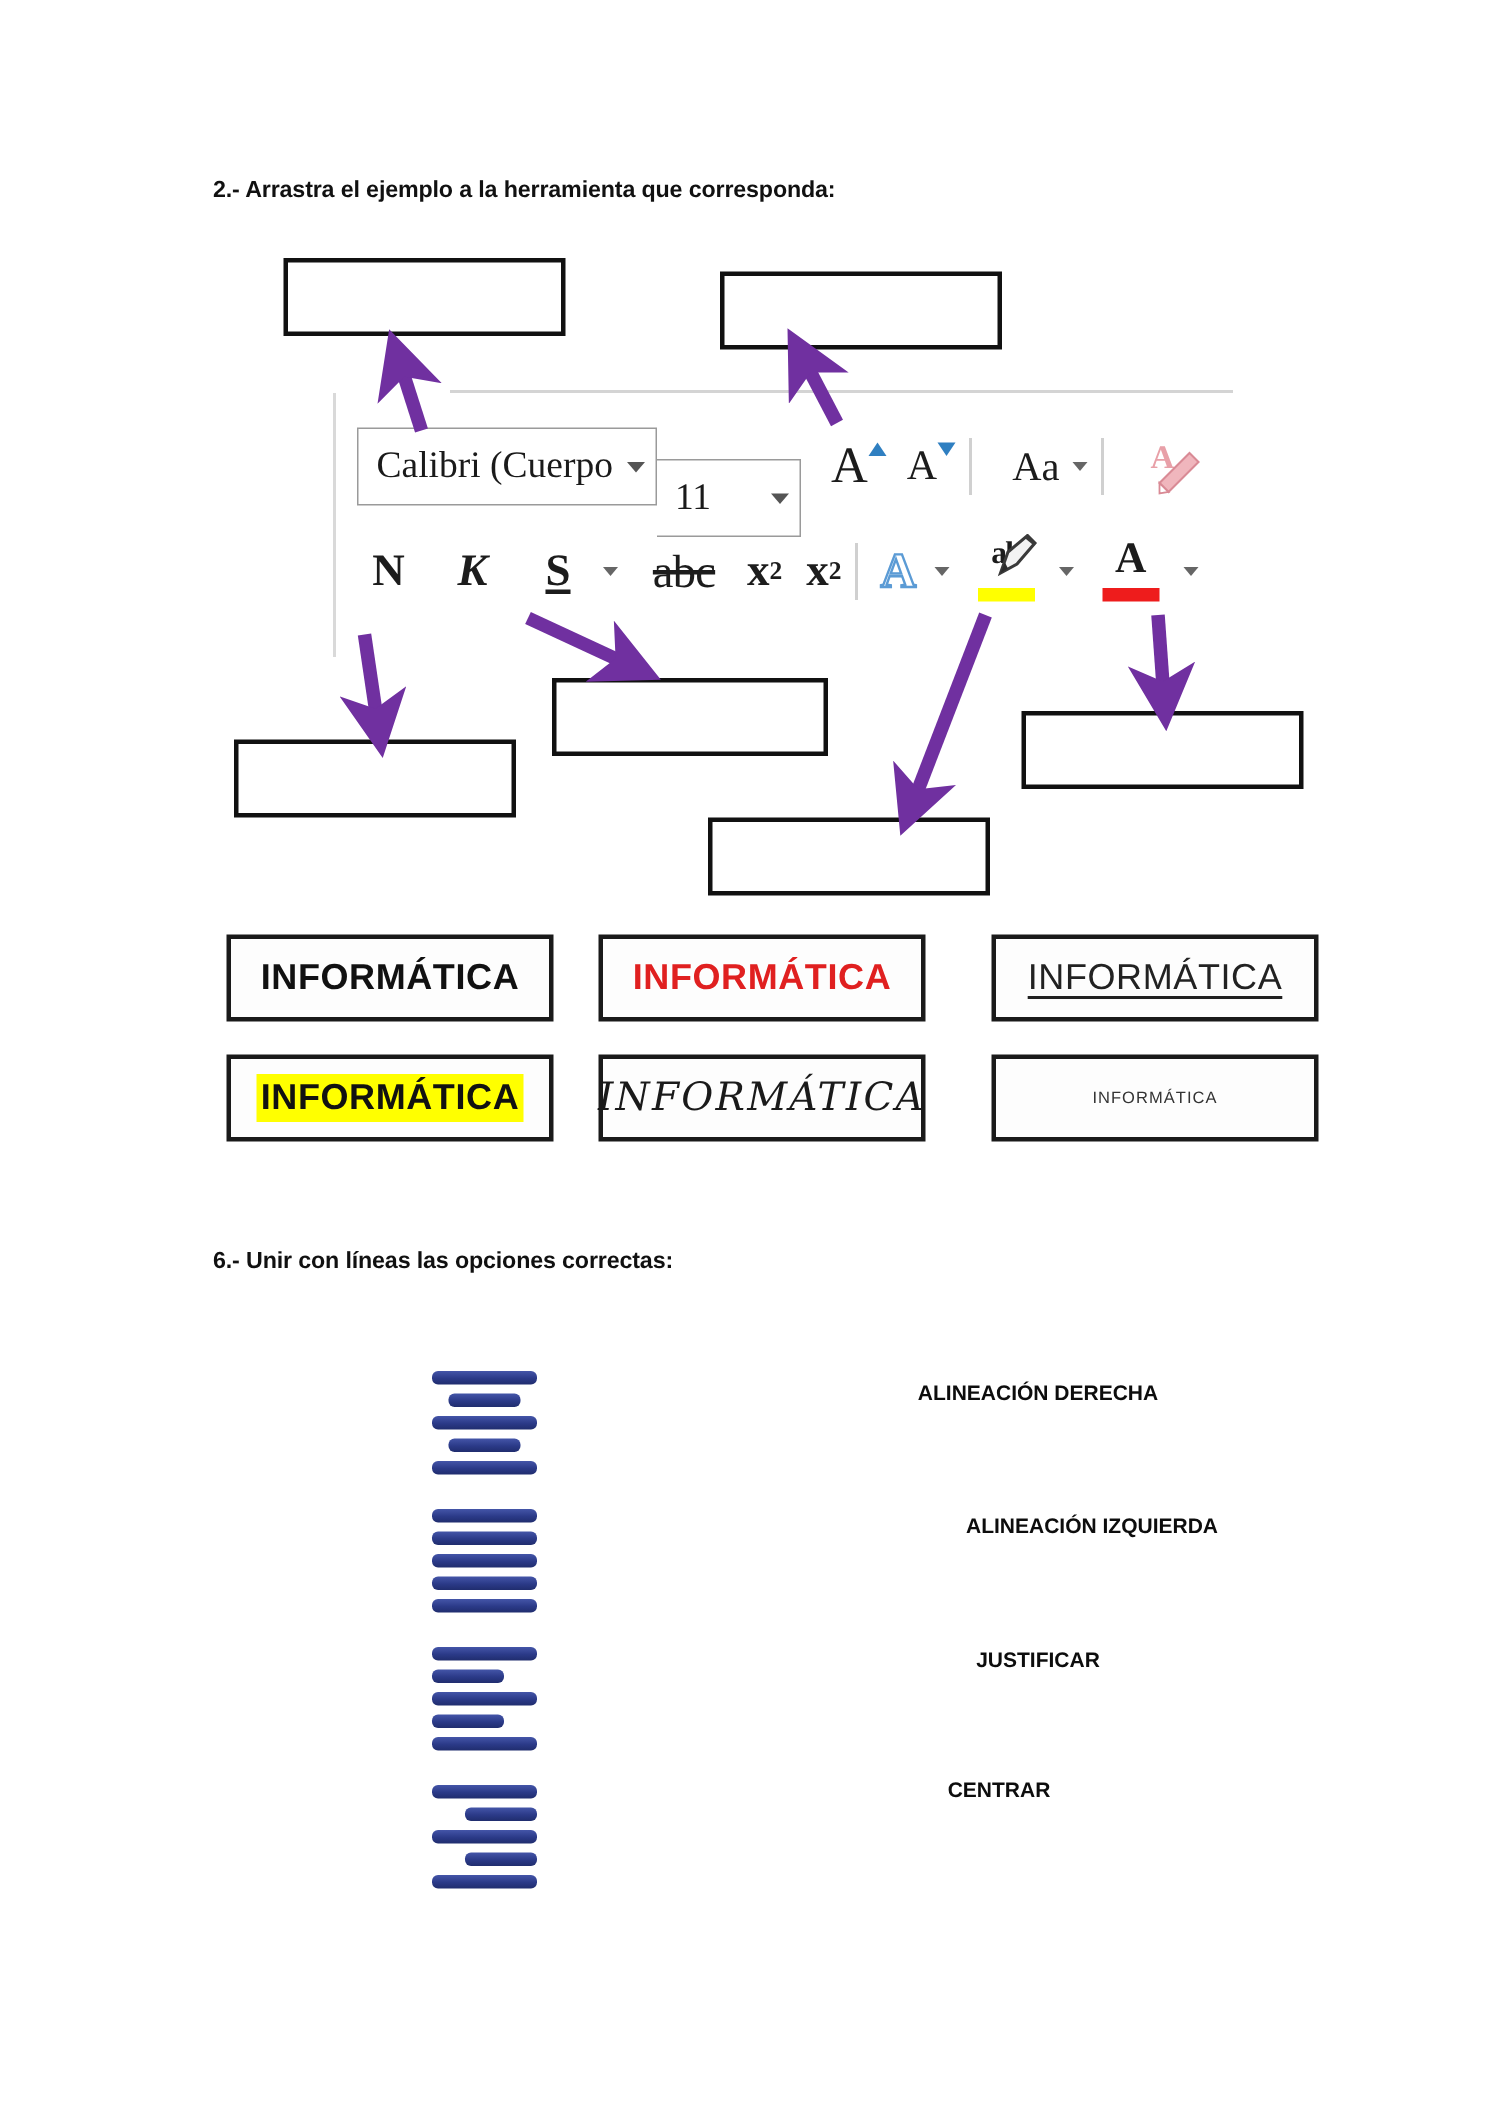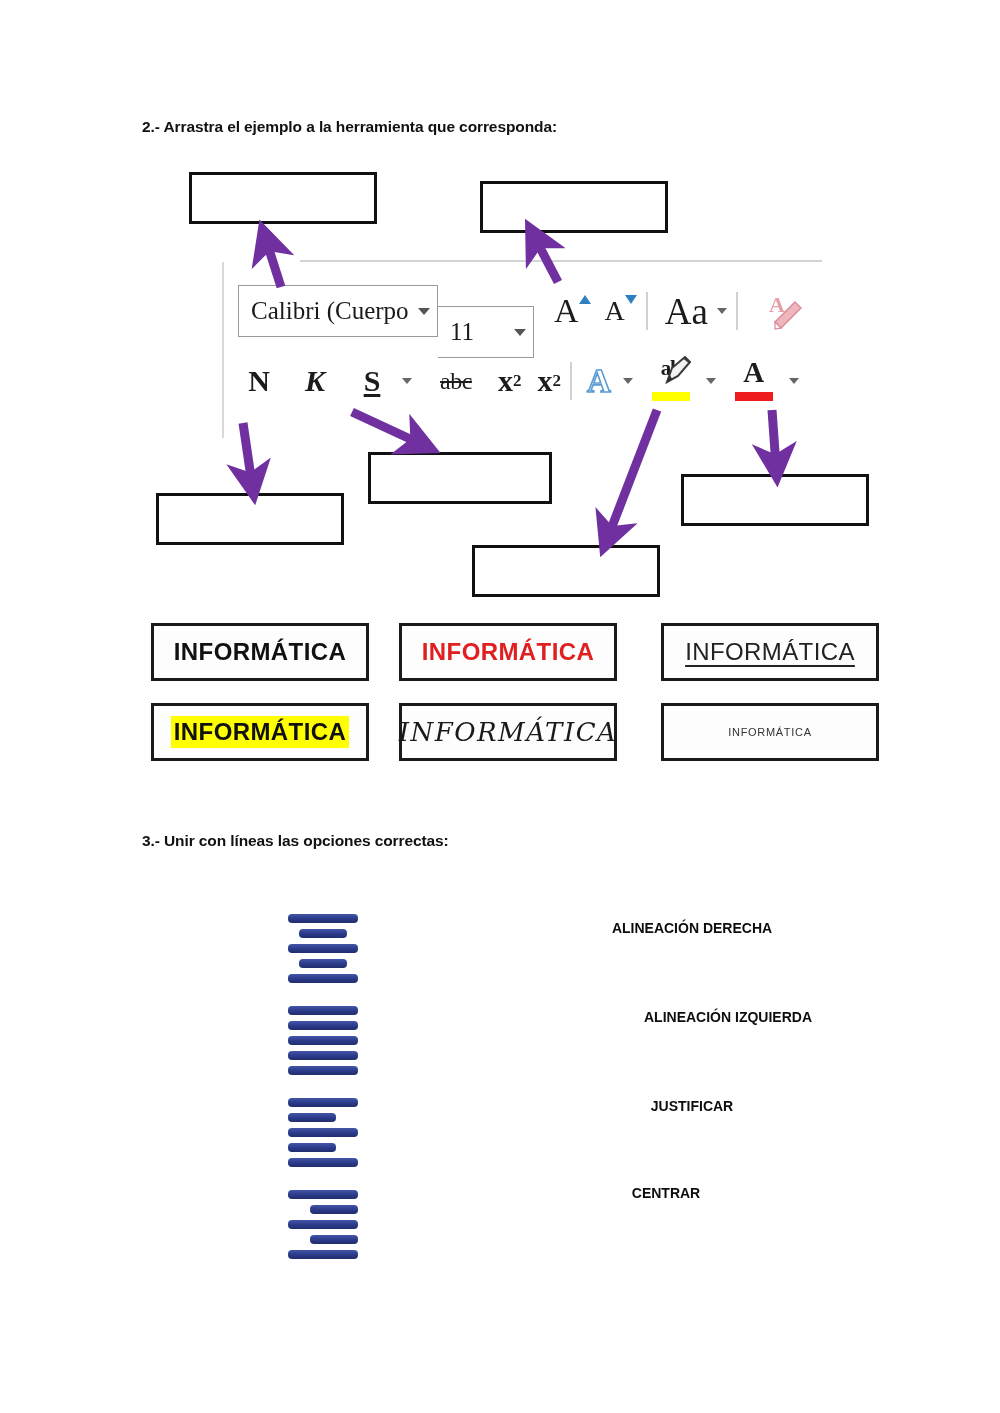--- a/index.html
+++ b/index.html
@@ -131,23 +131,23 @@
     right: 0; top: 10px;
     width: 0; height: 0;
     border-left: 6px solid transparent;
     border-right: 6px solid transparent;
   }
   .gs-tri.up { border-bottom: 9px solid #2f7fc1; }
   .gs-tri.down { border-top: 9px solid #2f7fc1; }
 
   #change-case {
     font-family: "Liberation Serif", serif;
-    font-size: 37px;
+    font-size: 27px;
     color: #1c1c1c;
-    margin-left: 8px;
+    margin-left: 18px;
     gap: 9px;
   }
 
   #clear-format { margin-left: 14px; }
 
   
   .fmt-btn {
     font-family: "Liberation Serif", serif;
     color: #1c1c1c;
     display: flex;
@@ -156,21 +156,21 @@
     height: 44px;
   }
   #bold-btn { font-size: 30px; font-weight: bold; width: 42px; }
   #italic-btn { font-size: 30px; font-weight: bold; font-style: italic; width: 42px; margin-left: 14px; }
   #underline-btn {
     font-size: 30px; font-weight: bold; width: 36px; margin-left: 18px;
     text-decoration: underline; text-underline-offset: 3px;
   }
   #underline-caret { margin-left: 12px; }
   #strike-btn {
-    font-size: 24px; width: 56px; margin-left: 16px;
+    font-size: 31px; width: 56px; margin-left: 16px;
     text-decoration: line-through; letter-spacing: -0.5px;
   }
   #subscript-btn { font-size: 30px; font-weight: bold; margin-left: 14px; }
   #superscript-btn { font-size: 30px; font-weight: bold; margin-left: 16px; }
   .sub-mark { font-size: 17px; vertical-align: sub; font-weight: bold; }
   .sup-mark { font-size: 17px; vertical-align: super; font-weight: bold; }
 
   #text-effects-btn {
     margin-left: 6px;
     font-family: "Liberation Serif", serif;
@@ -429,21 +429,21 @@
   <div class="sample-card" id="sample-3" style="left: 151px; top: 703px; width: 218px; height: 58px;">
     <span class="sample-text s-highlight" id="sample-highlight-text" style="background: rgb(255, 255, 0);">INFORMÁTICA</span>
   </div>
   <div class="sample-card" id="sample-4" style="left: 399px; top: 703px; width: 218px; height: 58px;">
     <span class="sample-text s-script">INFORMÁTICA</span>
   </div>
   <div class="sample-card" id="sample-5" style="left: 661px; top: 703px; width: 218px; height: 58px;">
     <span class="sample-text s-small">INFORMÁTICA</span>
   </div>
 
-  <div class="q-heading" id="q3-heading">3.- Unir con líneas las opciones correctas:</div>
+  <div class="q-heading" id="q3-heading">6.- Unir con líneas las opciones correctas:</div>
 
   <div id="align-column">
       <div class="align-icon a-center">
         <div class="align-line ln-full"></div>
         <div class="align-line ln-short"></div>
         <div class="align-line ln-full"></div>
         <div class="align-line ln-short"></div>
         <div class="align-line ln-full"></div>
       </div>
       <div class="align-icon a-justify">

